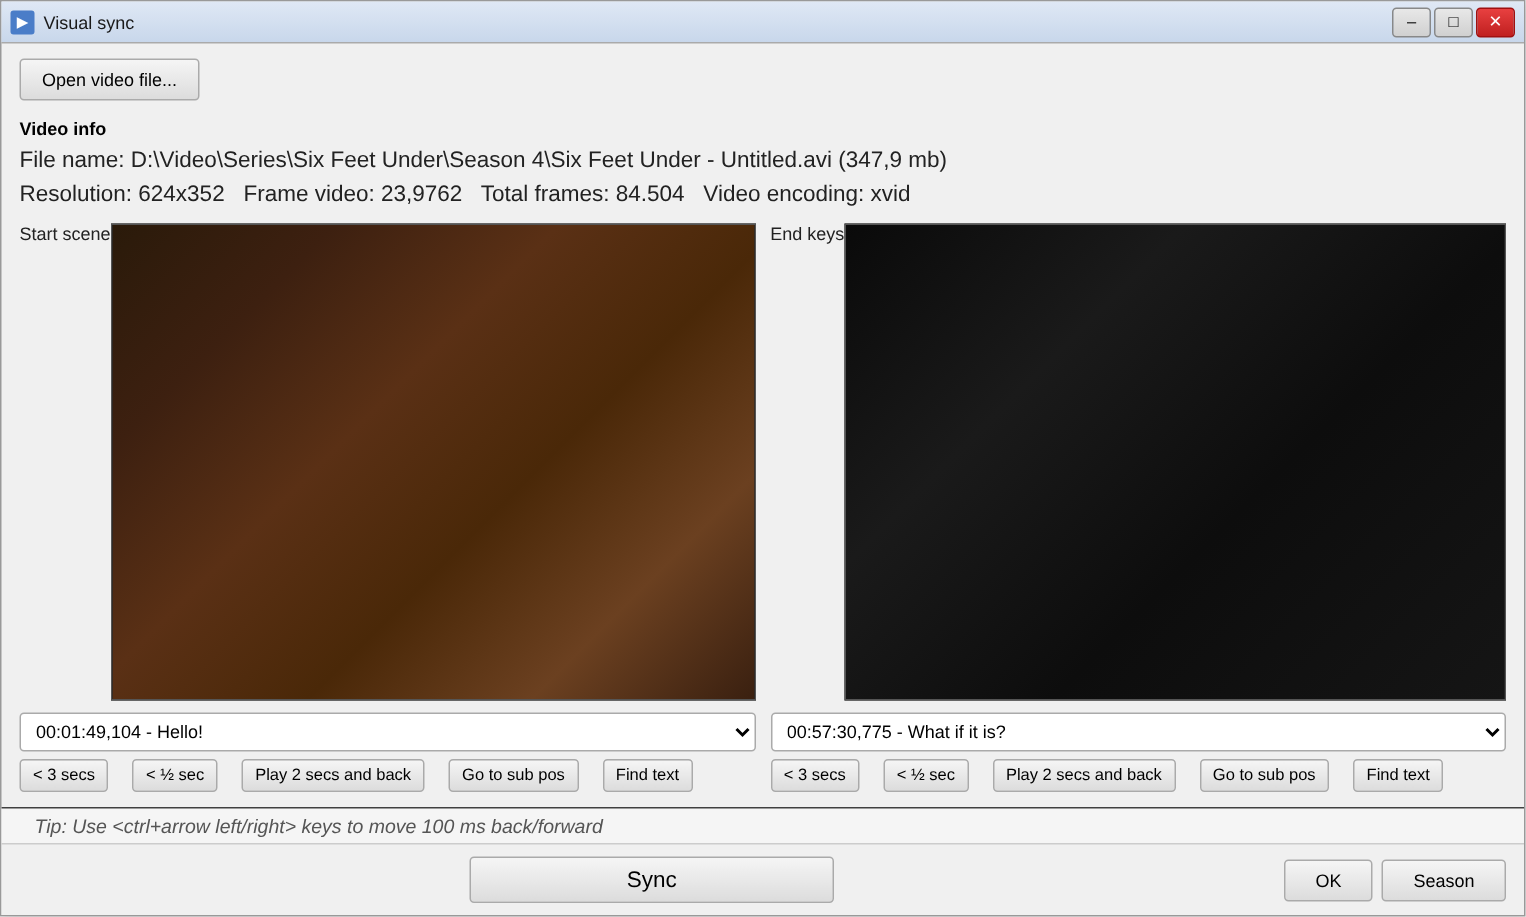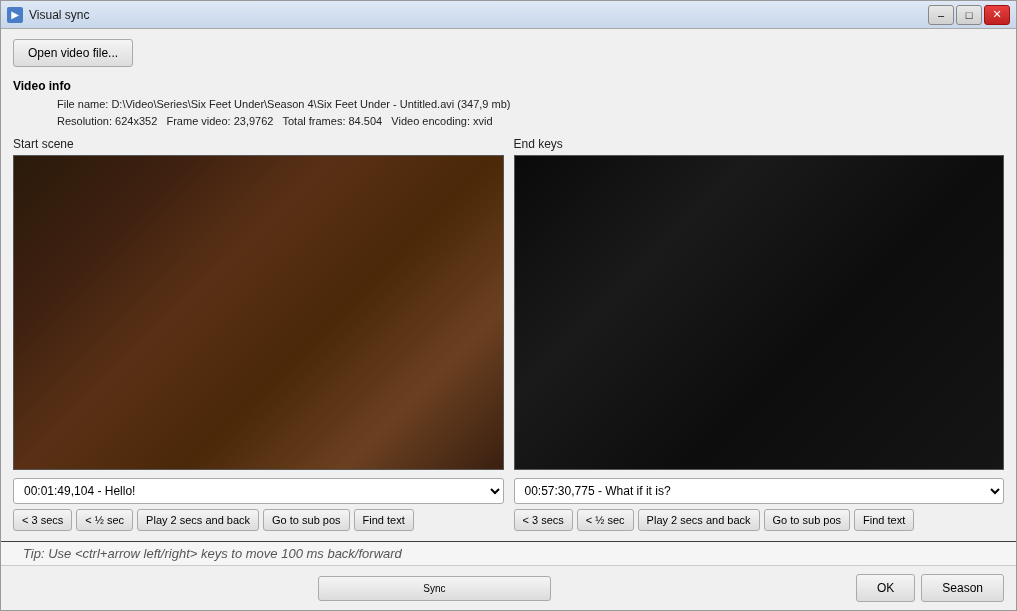--- a/index.html
+++ b/index.html
@@ -101,36 +101,35 @@
 
     .video-info {
       flex: 1;
     }
     .video-info-title {
       font-size: 12px;
       font-weight: bold;
       margin-bottom: 3px;
     }
     .video-info-line {
-      font-size: 11px;
+      font-size: 15px;
       color: #222;
       line-height: 1.5;
-      margin-left: 44px;
     }
 
     .panels {
       display: flex;
       gap: 10px;
       flex: 1;
     }
 
     .panel {
       flex: 1;
       display: flex;
-      flex-direction: column;
+      flex-direction: row;
     }
     .panel-label {
       font-size: 12px;
       margin-bottom: 4px;
       color: #222;
     }
 
     .video-container {
       flex: 1;
       background: #000;
@@ -187,21 +186,21 @@
       border-radius: 3px;
       font-size: 12px;
       cursor: pointer;
       display: flex;
       align-items: center;
       justify-content: space-between;
     }
 
     .sub-buttons {
       display: flex;
-      gap: 4px;
+      gap: 16px;
     }
 
     .sub-btn {
       padding: 4px 8px;
       background: linear-gradient(to bottom, #f5f5f5, #dcdcdc);
       border: 1px solid #aaa;
       border-radius: 3px;
       cursor: pointer;
       font-size: 11px;
       white-space: nowrap;
@@ -224,21 +223,21 @@
       align-items: center;
       justify-content: space-between;
     }
 
     .sync-btn {
       padding: 6px 104px;
       background: linear-gradient(to bottom, #f5f5f5, #dcdcdc);
       border: 1px solid #aaa;
       border-radius: 3px;
       cursor: pointer;
-      font-size: 10px;
+      font-size: 15px;
     }
 
     .ok-cancel {
       display: flex;
       gap: 6px;
     }
     .ok-btn, .cancel-btn {
       padding: 6px 20px;
       border: 1px solid #aaa;
       border-radius: 3px;

